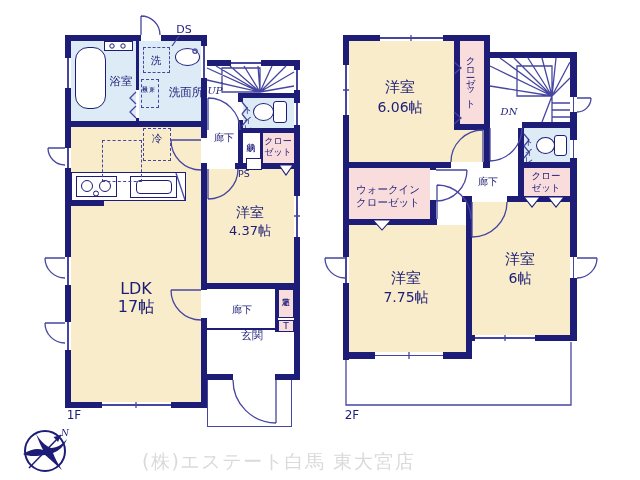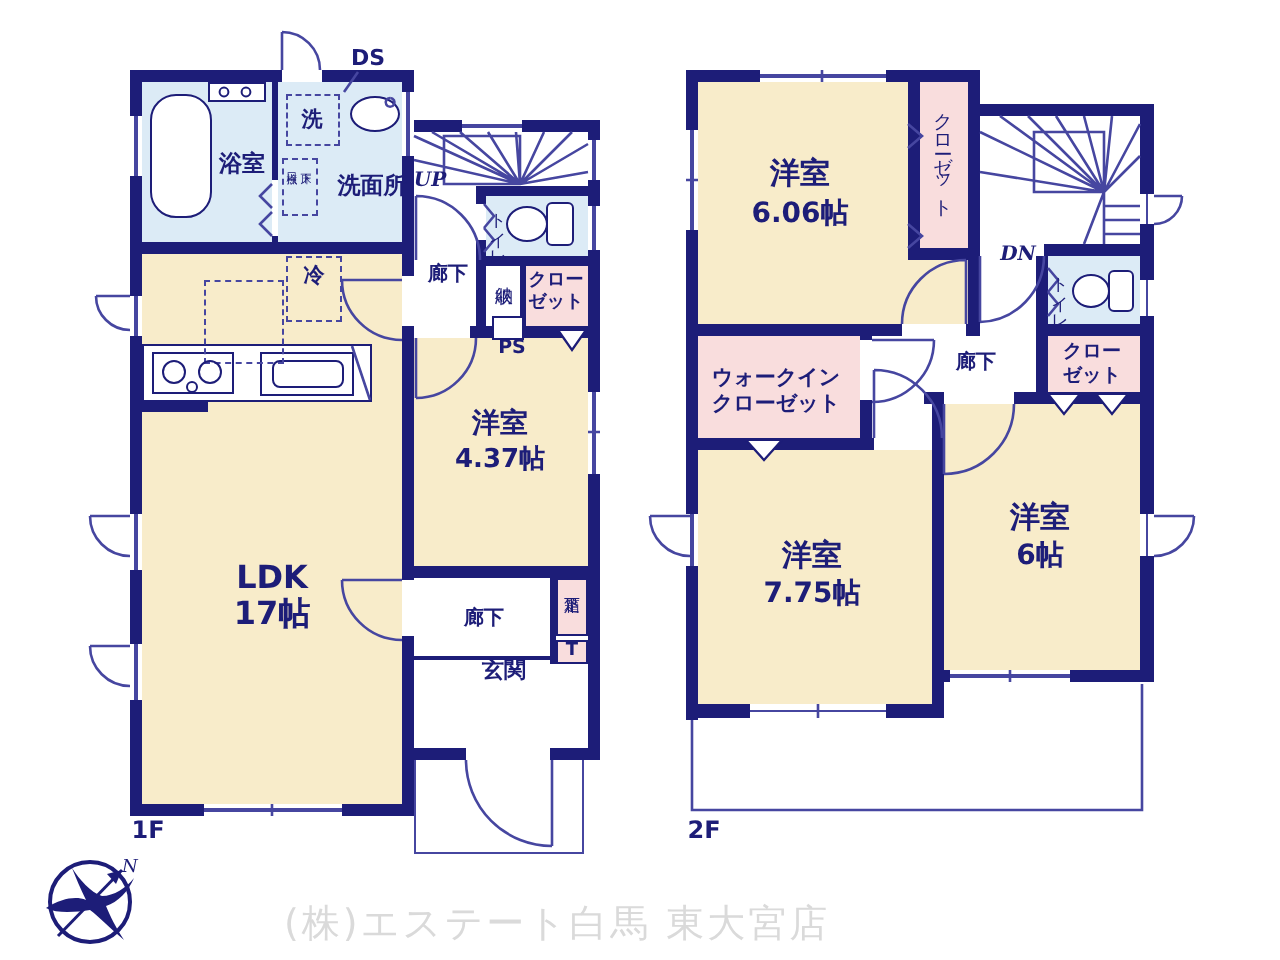--- a/index.html
+++ b/index.html
@@ -6,21 +6,21 @@
   #plan{position:relative;width:640px;height:480px;background:#fff;overflow:hidden;
         font-family:"DejaVu Sans",sans-serif;}
   .rm{position:absolute;z-index:1;}
   .cream{background:#f8ecca;} .blue{background:#dcebf6;} .pink{background:#f9dddd;} .white{background:#fff;}
   .w{position:absolute;background:#1d1d78;z-index:2;}
   .win{position:absolute;background:#fff;z-index:3;display:flex;align-items:center;justify-content:center;}
   .win i{display:block;background:#4646a0;}
   .winv i{width:1.2px;height:100%;} .winh i{height:1.2px;width:100%;}
   .fx{position:absolute;background:#fff;border:1.5px solid #1d1d78;box-sizing:border-box;z-index:4;}
   .dash{position:absolute;border:1.4px dashed #4646a0;box-sizing:border-box;z-index:4;}
-  .lbl{position:absolute;color:#1d1d78;z-index:6;white-space:nowrap;line-height:1;transform:translate(-50%,-50%);text-align:center;font-weight:bold;}
+  .lbl{position:absolute;color:#1d1d78;z-index:6;white-space:nowrap;line-height:1;transform:translate(-50%,-50%);text-align:center;}
   .vlbl{position:absolute;color:#1d1d78;z-index:6;writing-mode:vertical-rl;text-orientation:upright;line-height:1;letter-spacing:1px;}
   .it{font-style:italic;font-family:"DejaVu Serif",serif;}
   svg.ov{position:absolute;left:0;top:0;z-index:5;}
   .pbox{position:absolute;box-sizing:border-box;border:1.4px solid #1d1d78;z-index:3;}
   .porch{position:absolute;box-sizing:border-box;border:1.4px solid #4646a0;border-top:none;z-index:2;}
   .footer-text{position:absolute;color:#dadada;z-index:6;letter-spacing:1.5px;}
 </style>
 </head>
 <body>
 
@@ -226,36 +226,36 @@
   <div class="lbl" style="left:186px;top:93px;font-size:11.5px;">洗面所</div>
   <div class="lbl" style="left:184px;top:29px;font-size:11px;">DS</div>
   <div class="vlbl" style="left:149px;top:82px;font-size:5.5px;letter-spacing:0;">床下</div>
   <div class="vlbl" style="left:142px;top:82px;font-size:5.5px;letter-spacing:0;">点検口</div>
   <div class="lbl it" style="left:215px;top:91px;font-size:10px;">UP</div>
   <div class="vlbl" style="left:244px;top:100px;font-size:8.5px;letter-spacing:0;">トイレ</div>
   <div class="lbl" style="left:224px;top:138px;font-size:10px;">廊下</div>
   <div class="vlbl" style="left:246px;top:136px;font-size:9px;letter-spacing:0;">収納</div>
   <div class="lbl" style="left:278px;top:141px;font-size:9px;">クロー</div>
   <div class="lbl" style="left:278px;top:152px;font-size:9px;">ゼット</div>
-  <div class="lbl" style="left:256px;top:174px;font-size:9.5px;">PS</div>
+  <div class="lbl" style="left:244px;top:174px;font-size:9.5px;">PS</div>
   <div class="lbl" style="left:157px;top:138px;font-size:10.5px;">冷</div>
   <div class="lbl" style="left:136px;top:289px;font-size:16px;">LDK</div>
   <div class="lbl" style="left:136px;top:307px;font-size:16px;">17帖</div>
   <div class="lbl" style="left:250px;top:212px;font-size:14px;">洋室</div>
   <div class="lbl" style="left:250px;top:230px;font-size:13px;">4.37帖</div>
   <div class="lbl" style="left:242px;top:310px;font-size:10px;">廊下</div>
   <div class="vlbl" style="left:281px;top:292px;font-size:8px;letter-spacing:0;">下足箱</div>
   <div class="lbl" style="left:286px;top:326px;font-size:9px;">T</div>
   <div class="lbl" style="left:252px;top:335px;font-size:11px;">玄関</div>
   <div class="lbl" style="left:74px;top:415px;font-size:12px;">1F</div>
 
   <div class="lbl" style="left:400px;top:87px;font-size:15px;">洋室</div>
   <div class="lbl" style="left:400px;top:107px;font-size:14px;">6.06帖</div>
   <div class="vlbl" style="left:466px;top:50px;font-size:9.5px;letter-spacing:0;">クローゼット</div>
-  <div class="lbl it" style="left:509px;top:128px;font-size:10px;">DN</div>
+  <div class="lbl it" style="left:509px;top:112px;font-size:10px;">DN</div>
   <div class="vlbl" style="left:525px;top:132px;font-size:8.5px;letter-spacing:0;">トイレ</div>
   <div class="lbl" style="left:488px;top:182px;font-size:10px;">廊下</div>
   <div class="lbl" style="left:546px;top:176px;font-size:9.5px;">クロー</div>
   <div class="lbl" style="left:546px;top:188px;font-size:9.5px;">ゼット</div>
   <div class="lbl" style="left:388px;top:189px;font-size:10.5px;text-align:center;">ウォークイン</div>
   <div class="lbl" style="left:388px;top:202px;font-size:10.5px;">クローゼット</div>
   <div class="lbl" style="left:406px;top:278px;font-size:15px;">洋室</div>
   <div class="lbl" style="left:406px;top:297px;font-size:14px;">7.75帖</div>
   <div class="lbl" style="left:520px;top:259px;font-size:15px;">洋室</div>
   <div class="lbl" style="left:520px;top:278px;font-size:14px;">6帖</div>

